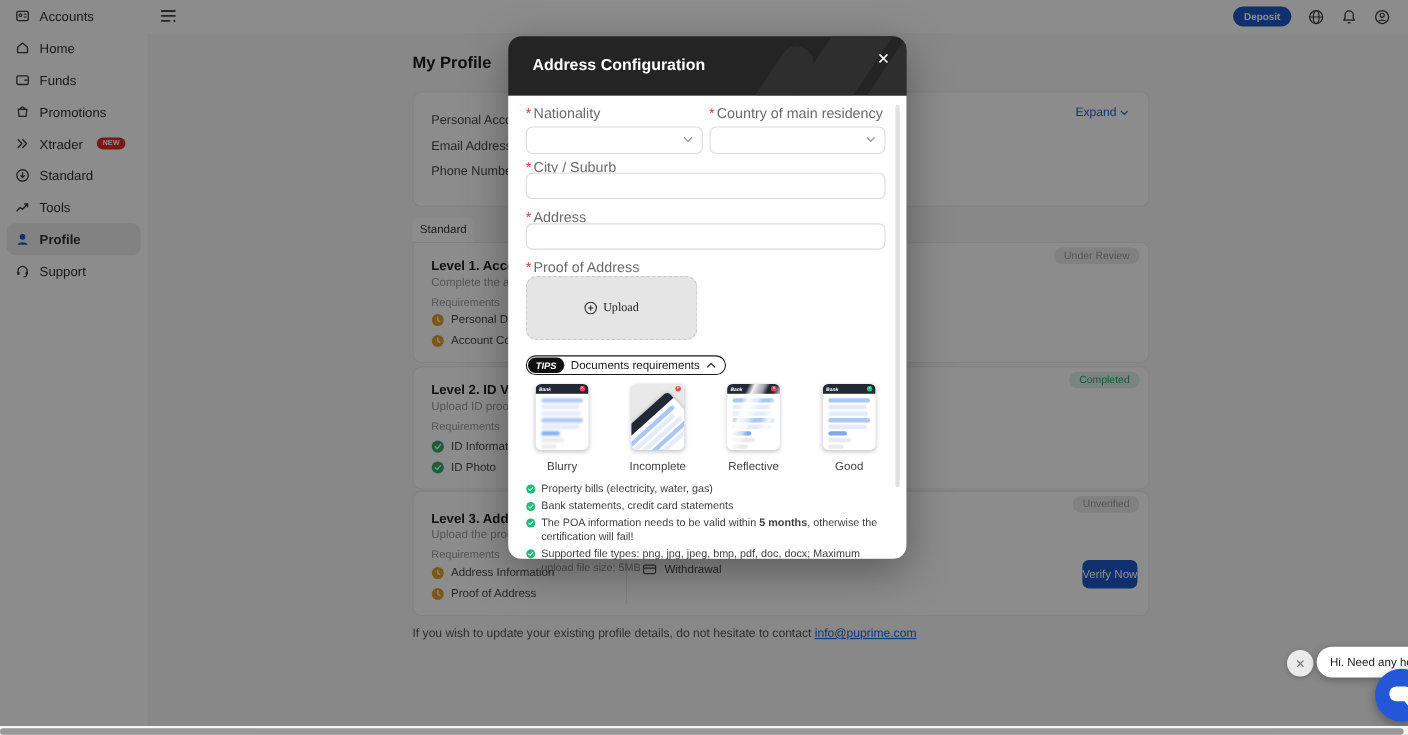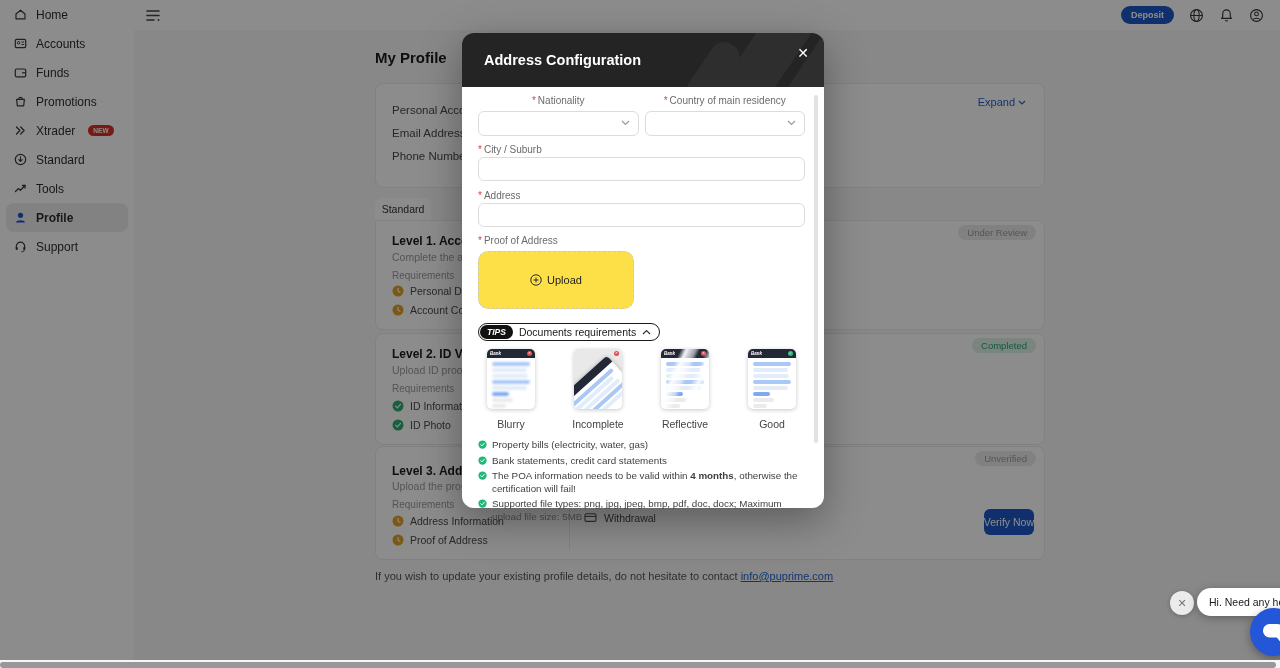--- a/index.html
+++ b/index.html
@@ -62,34 +62,34 @@
   .m-head { position:relative; height:54px; background:#242424; border-radius:12px 12px 0 0; overflow:hidden; }
   .wm { position:absolute; background:#2e2e2e; border-radius:14px; }
   .wm1 { width:46px; height:130px; right:38px; top:-34px; transform:rotate(34deg); }
   .wm2 { width:46px; height:130px; right:-14px; top:-10px; transform:rotate(34deg); }
   .wm3 { width:30px; height:70px; right:96px; top:6px; transform:rotate(34deg); }
   .m-title { position:absolute; left:22px; top:19px; color:#fff; font-size:14.5px; font-weight:bold; }
   .m-close { position:absolute; right:15px; top:13px; color:#fff; font-size:14px; cursor:pointer; line-height:1; }
   .m-body { position:relative; height:421px; background:#fff; border-radius:0 0 12px 12px; }
   .scroll-thumb { position:absolute; right:6px; top:8px; width:4px; height:348px; background:#e2e2e2; border-radius:2px; }
 
-  .fl { font-size:10px; color:#6b6b6b;text-align:center; }
+  .fl { font-size:13px; color:#6b6b6b; }
   .fl .ast { color:#e03e3e; margin-right:2px; }
   .f-row1 { position:absolute; left:16px; top:8px; width:327px; display:flex; gap:6px; }
   .f-col { flex:1; }
   .f-col .fl { display:block; margin-bottom:5px; }
   .sel { position:relative; height:25px; border:1px solid #dcdcdc; border-radius:6px; background:#fff; cursor:pointer; }
   .sel svg { position:absolute; right:8px; top:8px; }
   .ti { width:327px; height:24px; border:1px solid #dcdcdc; border-radius:6px; background:#fff; outline:none; padding:0 8px; font-size:11px; }
   .f-city-l { position:absolute; left:16px; top:57px; }
   .f-city-i { position:absolute; left:16px; top:70px; }
   .f-addr-l { position:absolute; left:16px; top:103px; }
   .f-addr-i { position:absolute; left:16px; top:116px; }
   .f-poa-l { position:absolute; left:16px; top:148px; }
-  .upload-box { position:absolute; left:16px; top:164px; width:156px; height:58px; border:1px dashed #c9c9c9; border-radius:10px; background:#fde047; display:flex; align-items:center; justify-content:center; gap:5px; cursor:pointer; }
+  .upload-box { position:absolute; left:16px; top:164px; width:156px; height:58px; border:1px dashed #c9c9c9; border-radius:10px; background:#e5e5e5; display:flex; align-items:center; justify-content:center; gap:5px; cursor:pointer;font-family:Liberation Serif, serif; }
   .upload-box span { font-size:11px; color:#222; }
 
   .tips-pill { position:absolute; left:16px; top:236px; display:inline-flex; align-items:center; gap:6px; border:1.4px solid #1a1a1a; border-radius:10px; background:#fff; padding:1px 8px 1px 1px; cursor:pointer; }
   .tips-tag { background:#111; color:#fff; font-size:8.5px; font-weight:bold; font-style:italic; border-radius:9px; padding:2px 7px; }
   .tips-lbl { font-size:10.5px; color:#1a1a1a; }
 
   .examples { position:absolute; left:16px; top:262px; width:327px; display:flex; justify-content:space-between; padding:0 2px; }
   .ex-col { width:62px; display:flex; flex-direction:column; align-items:center; }
   .doc-card { width:48px; height:60px; border-radius:5px; background:#fff; box-shadow:0 1px 4px rgba(0,0,0,.22); position:relative; overflow:hidden; }
   .doc-head { height:9px; background:#232837; display:flex; align-items:center; justify-content:space-between; padding:0 3px; }
@@ -158,31 +158,31 @@
           <path d="M4.4 12.4c.8-1.9 6.4-1.9 7.2 0" fill="none" stroke="#333" stroke-width="1.1"></path>
         </svg>
     </span>
   </div>
 </div>
 
 <div class="sidebar">
   <nav class="nav">
     <div class="nav-item">
       <svg width="13" height="13" viewBox="0 0 13 13">
-          <path d="M2 6 6.5 2.2 11 6v4.8H2Z" fill="none" stroke="#3b3b3b" stroke-width="1.2" stroke-linejoin="round"></path>
-        </svg>
-      <span class="lbl">Home</span>
-    </div>
-    <div class="nav-item">
-      <svg width="13" height="13" viewBox="0 0 13 13">
           <rect x="1.3" y="2.3" width="10.4" height="8.4" rx="1.4" fill="none" stroke="#3b3b3b" stroke-width="1.2"></rect>
           <circle cx="4.6" cy="5.8" r="1.2" fill="none" stroke="#3b3b3b" stroke-width="1"></circle>
           <path d="M7.5 5h2.6M7.5 7.5h2.6" stroke="#3b3b3b" stroke-width="1"></path>
         </svg>
       <span class="lbl">Accounts</span>
+    </div>
+    <div class="nav-item">
+      <svg width="13" height="13" viewBox="0 0 13 13">
+          <path d="M2 6 6.5 2.2 11 6v4.8H2Z" fill="none" stroke="#3b3b3b" stroke-width="1.2" stroke-linejoin="round"></path>
+        </svg>
+      <span class="lbl">Home</span>
     </div>
     <div class="nav-item">
       <svg width="13" height="13" viewBox="0 0 13 13">
           <rect x="1.3" y="3" width="10.4" height="7.8" rx="1.4" fill="none" stroke="#3b3b3b" stroke-width="1.2"></rect>
           <path d="M8 6.8h3.7" stroke="#3b3b3b" stroke-width="1.2"></path>
         </svg>
       <span class="lbl">Funds</span>
     </div>
     <div class="nav-item">
       <svg width="13" height="13" viewBox="0 0 13 13">
@@ -476,21 +476,21 @@
             <circle cx="6" cy="6" r="5.5" fill="#1fb978"></circle>
             <path d="M3.6 6.2l1.7 1.7 3.2-3.6" stroke="#fff" stroke-width="1.3" fill="none" stroke-linecap="round" stroke-linejoin="round"></path>
           </svg>
         <span>Bank statements, credit card statements</span>
       </div>
       <div class="bullet">
         <svg width="9" height="9" viewBox="0 0 12 12">
             <circle cx="6" cy="6" r="5.5" fill="#1fb978"></circle>
             <path d="M3.6 6.2l1.7 1.7 3.2-3.6" stroke="#fff" stroke-width="1.3" fill="none" stroke-linecap="round" stroke-linejoin="round"></path>
           </svg>
-        <span><span>The POA information needs to be valid within </span><b>4 months</b><span>, otherwise the certification will fail!</span></span>
+        <span><span>The POA information needs to be valid within </span><b>5 months</b><span>, otherwise the certification will fail!</span></span>
       </div>
       <div class="bullet">
         <svg width="9" height="9" viewBox="0 0 12 12">
             <circle cx="6" cy="6" r="5.5" fill="#1fb978"></circle>
             <path d="M3.6 6.2l1.7 1.7 3.2-3.6" stroke="#fff" stroke-width="1.3" fill="none" stroke-linecap="round" stroke-linejoin="round"></path>
           </svg>
         <span>Supported file types: png, jpg, jpeg, bmp, pdf, doc, docx; Maximum upload file size: 5MB</span>
       </div>
     </div>
   </div>

